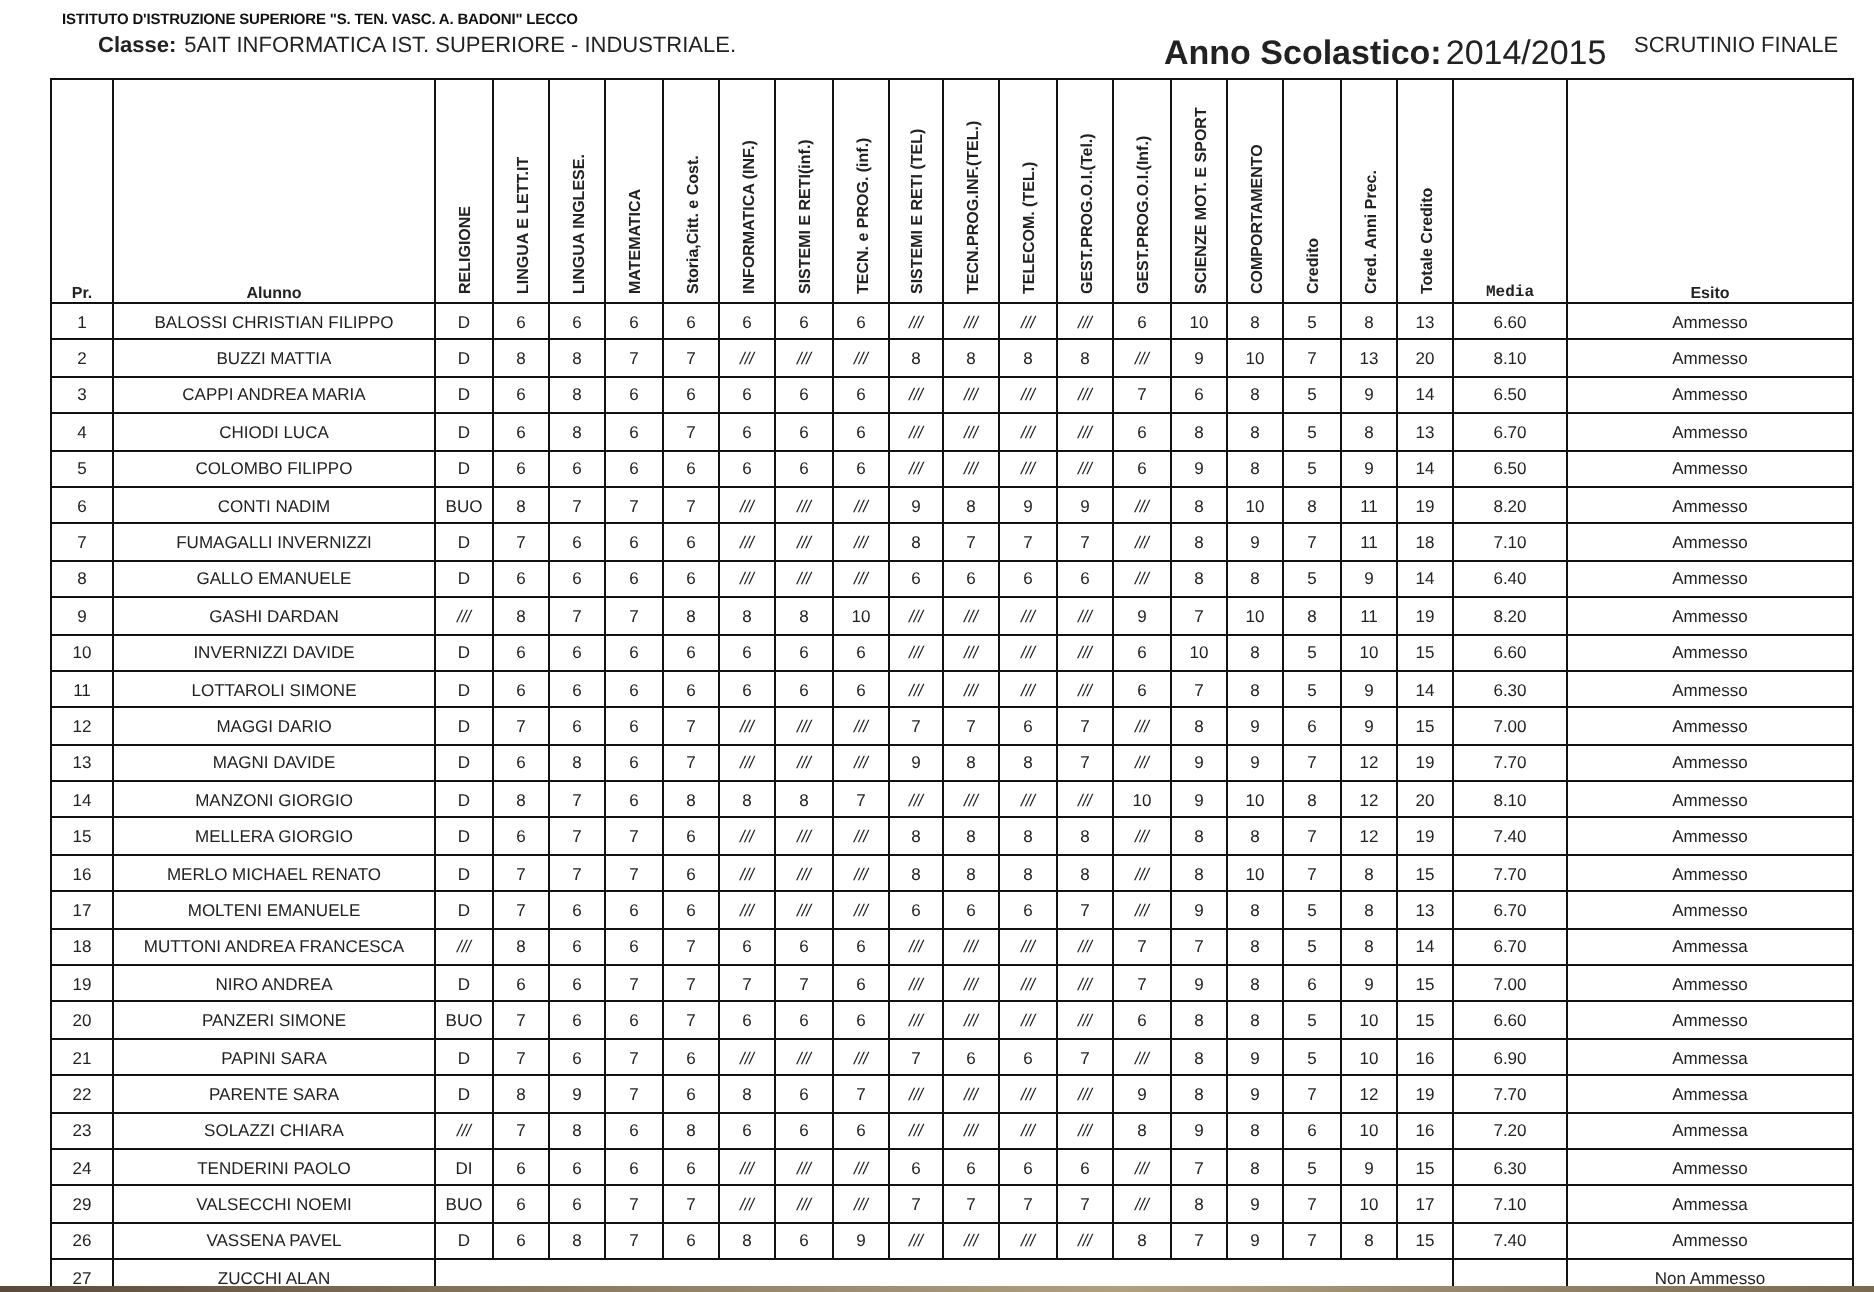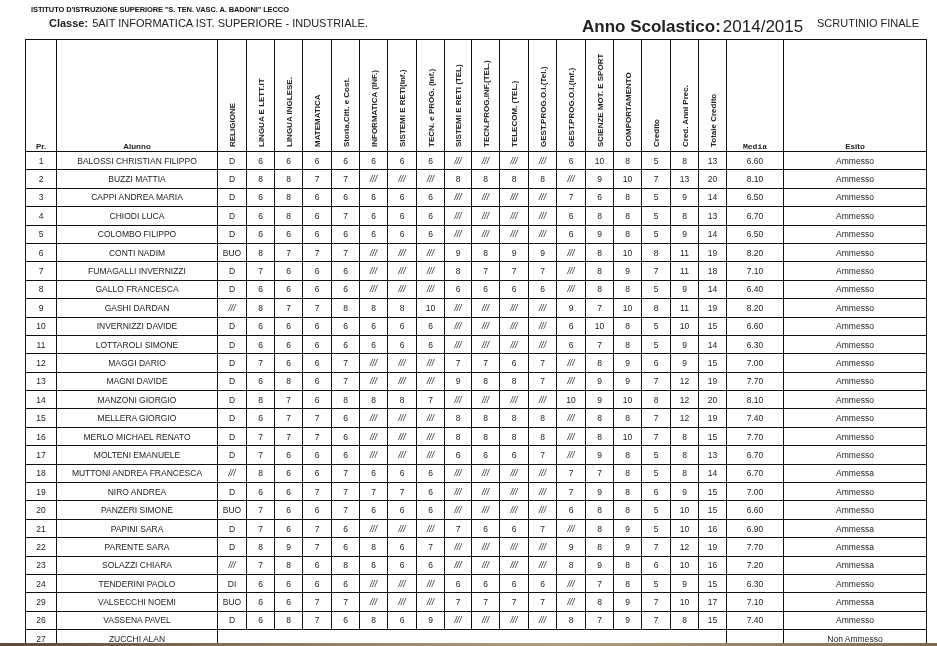--- a/index.html
+++ b/index.html
@@ -322,21 +322,21 @@
         <td>8</td>
         <td>9</td>
         <td>7</td>
         <td>11</td>
         <td>18</td>
         <td>7.10</td>
         <td class="esito">Ammesso</td>
       </tr>
       <tr>
         <td class="pr">8</td>
-        <td class="name">GALLO FRANCESCA</td>
+        <td class="name">GALLO EMANUELE</td>
         <td>D</td>
         <td>6</td>
         <td>6</td>
         <td>6</td>
         <td>6</td>
         <td class="slash">///</td>
         <td class="slash">///</td>
         <td class="slash">///</td>
         <td>6</td>
         <td>6</td>

